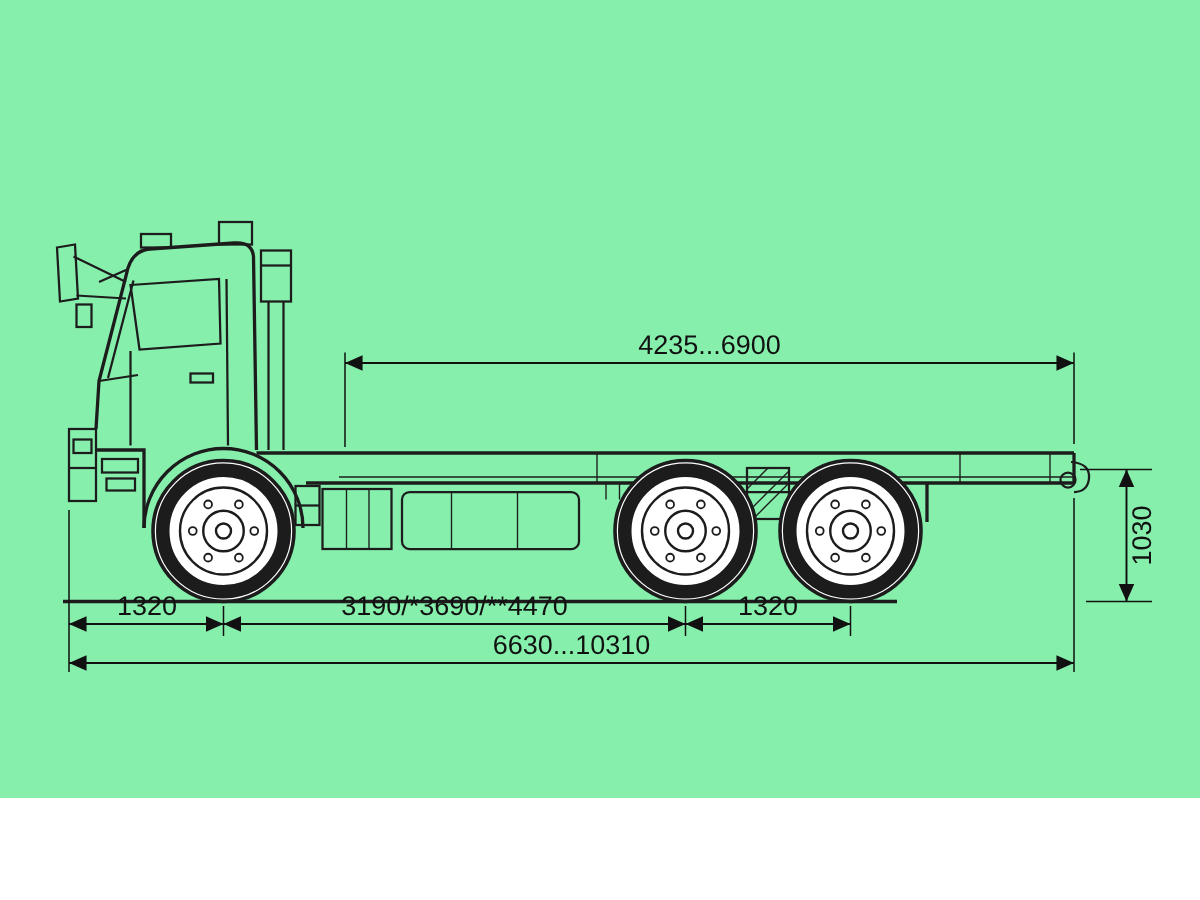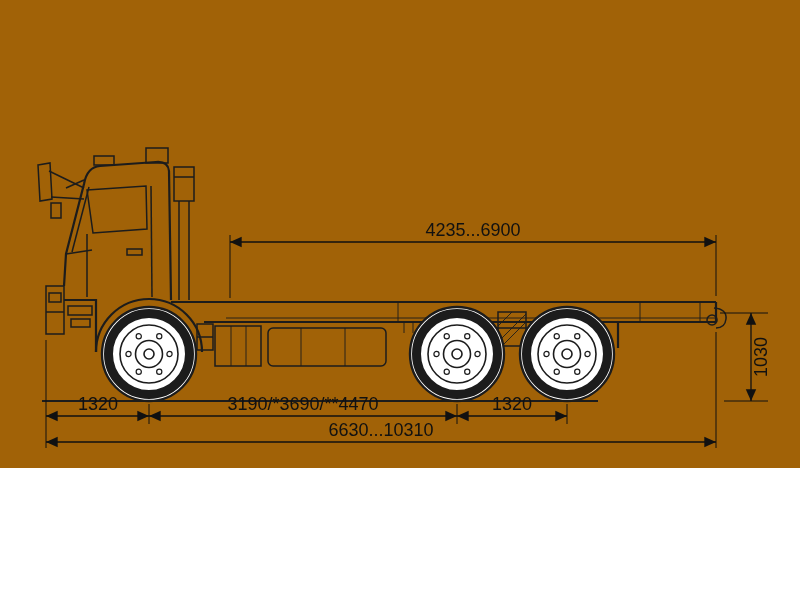--- a/index.html
+++ b/index.html
@@ -1,16 +1,16 @@
 <!DOCTYPE html>
 <html><head>
 <meta charset="utf-8">
 <style>
   html,body{margin:0;padding:0;background:#ffffff;}
-  .stage{width:800px;height:468px;background:#a16207;position:relative;overflow:hidden;}
+  .stage{width:800px;height:532px;background:#86efac;position:relative;overflow:hidden;}
   svg{display:block;}
   .ln{stroke:#1c1c1c;fill:none;stroke-width:1.5;}
   .thk{stroke-width:2.2;}
   .thin{stroke-width:0.9;}
   .dimline{stroke:#111111;fill:none;stroke-width:1.3;}
   .wit{stroke:#111111;fill:none;stroke-width:1;}
   .dim-label{font-family:"Liberation Sans","DejaVu Sans",sans-serif;font-size:18px;fill:#111111;}
   .tire-outer{fill:#ffffff;stroke:#1c1c1c;stroke-width:2.4;}
   .tire-band{fill:none;stroke:#1c1c1c;stroke-width:9;}
   .rim{fill:none;stroke:#1c1c1c;stroke-width:1.6;}

